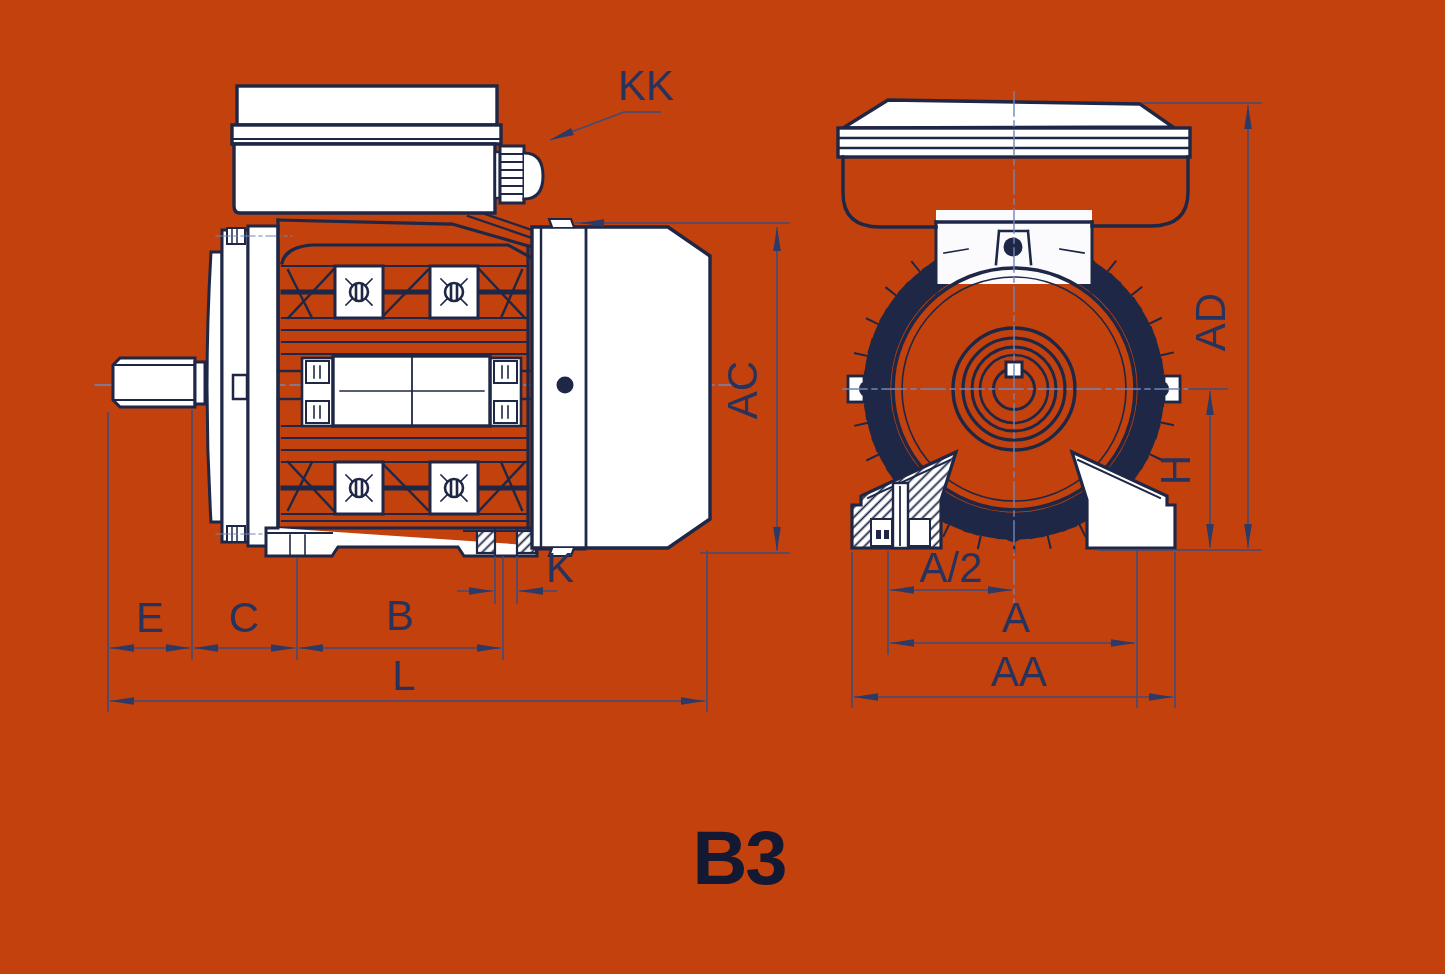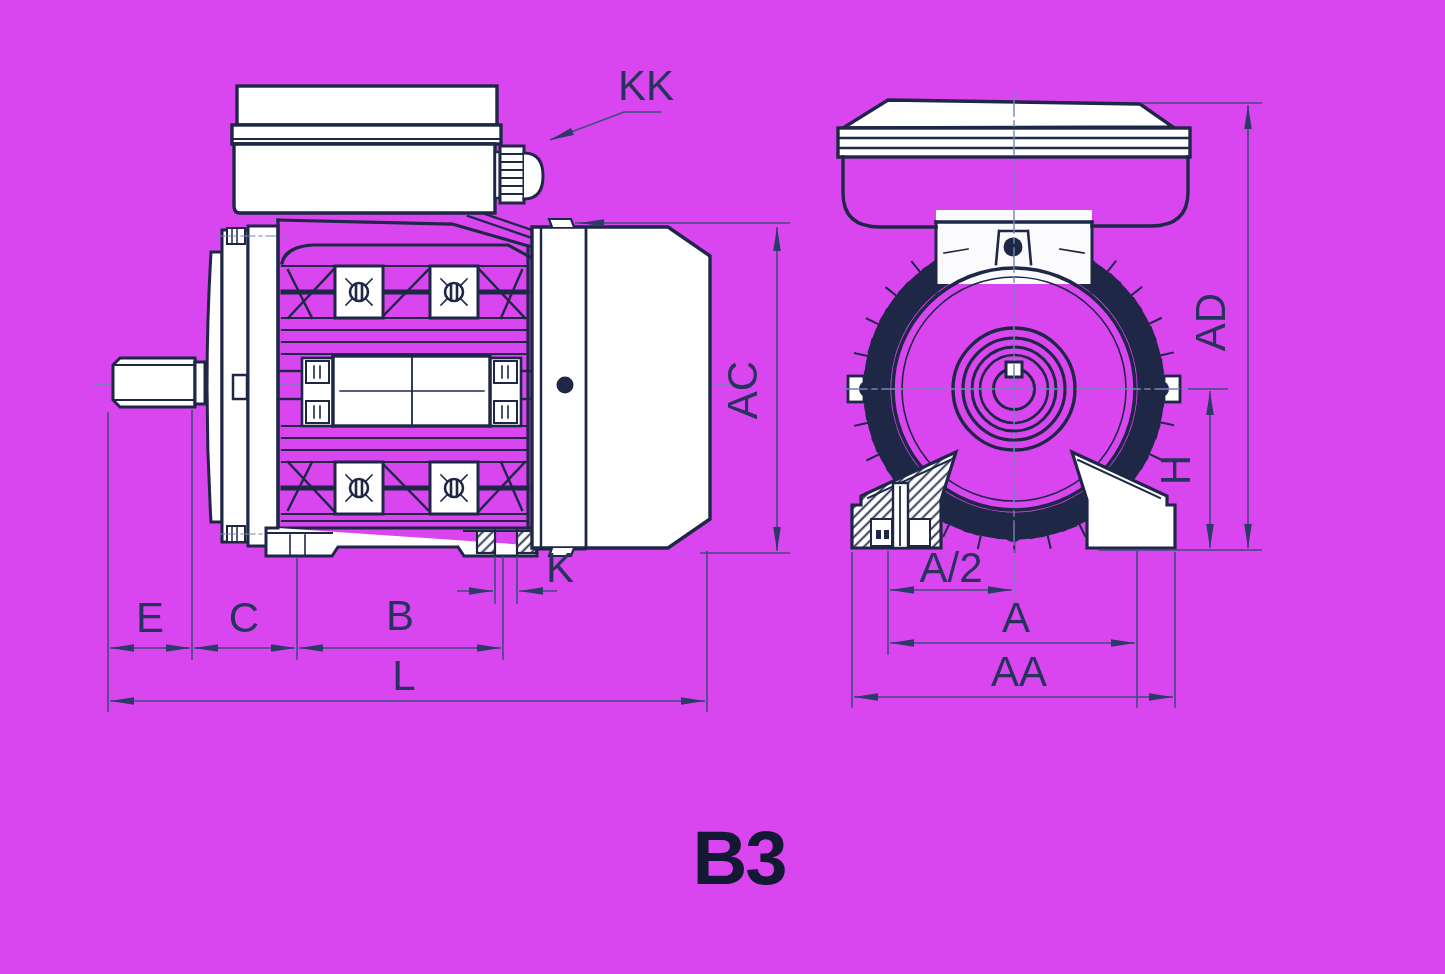--- a/index.html
+++ b/index.html
@@ -1,18 +1,18 @@
 <!DOCTYPE html>
 <html><head>
 <meta charset="utf-8">
 <style>
   html,body{margin:0;padding:0;background:#e8e8ea;}
   .sheet{
     position:relative;width:1445px;height:974px;margin:0 auto;
-    background:#d946ef;overflow:hidden;
+    background:#c2410c;overflow:hidden;
     font-family:"Liberation Sans", sans-serif;
   }
   svg{display:block}
   text{font-family:"Liberation Sans", sans-serif;}
   .dimtxt{font-size:42px;fill:#27335c;font-weight:400;}
   .codetxt{font-size:76px;font-weight:700;fill:#131833;letter-spacing:-2px;}
 </style>
 </head>
 <body>
 

